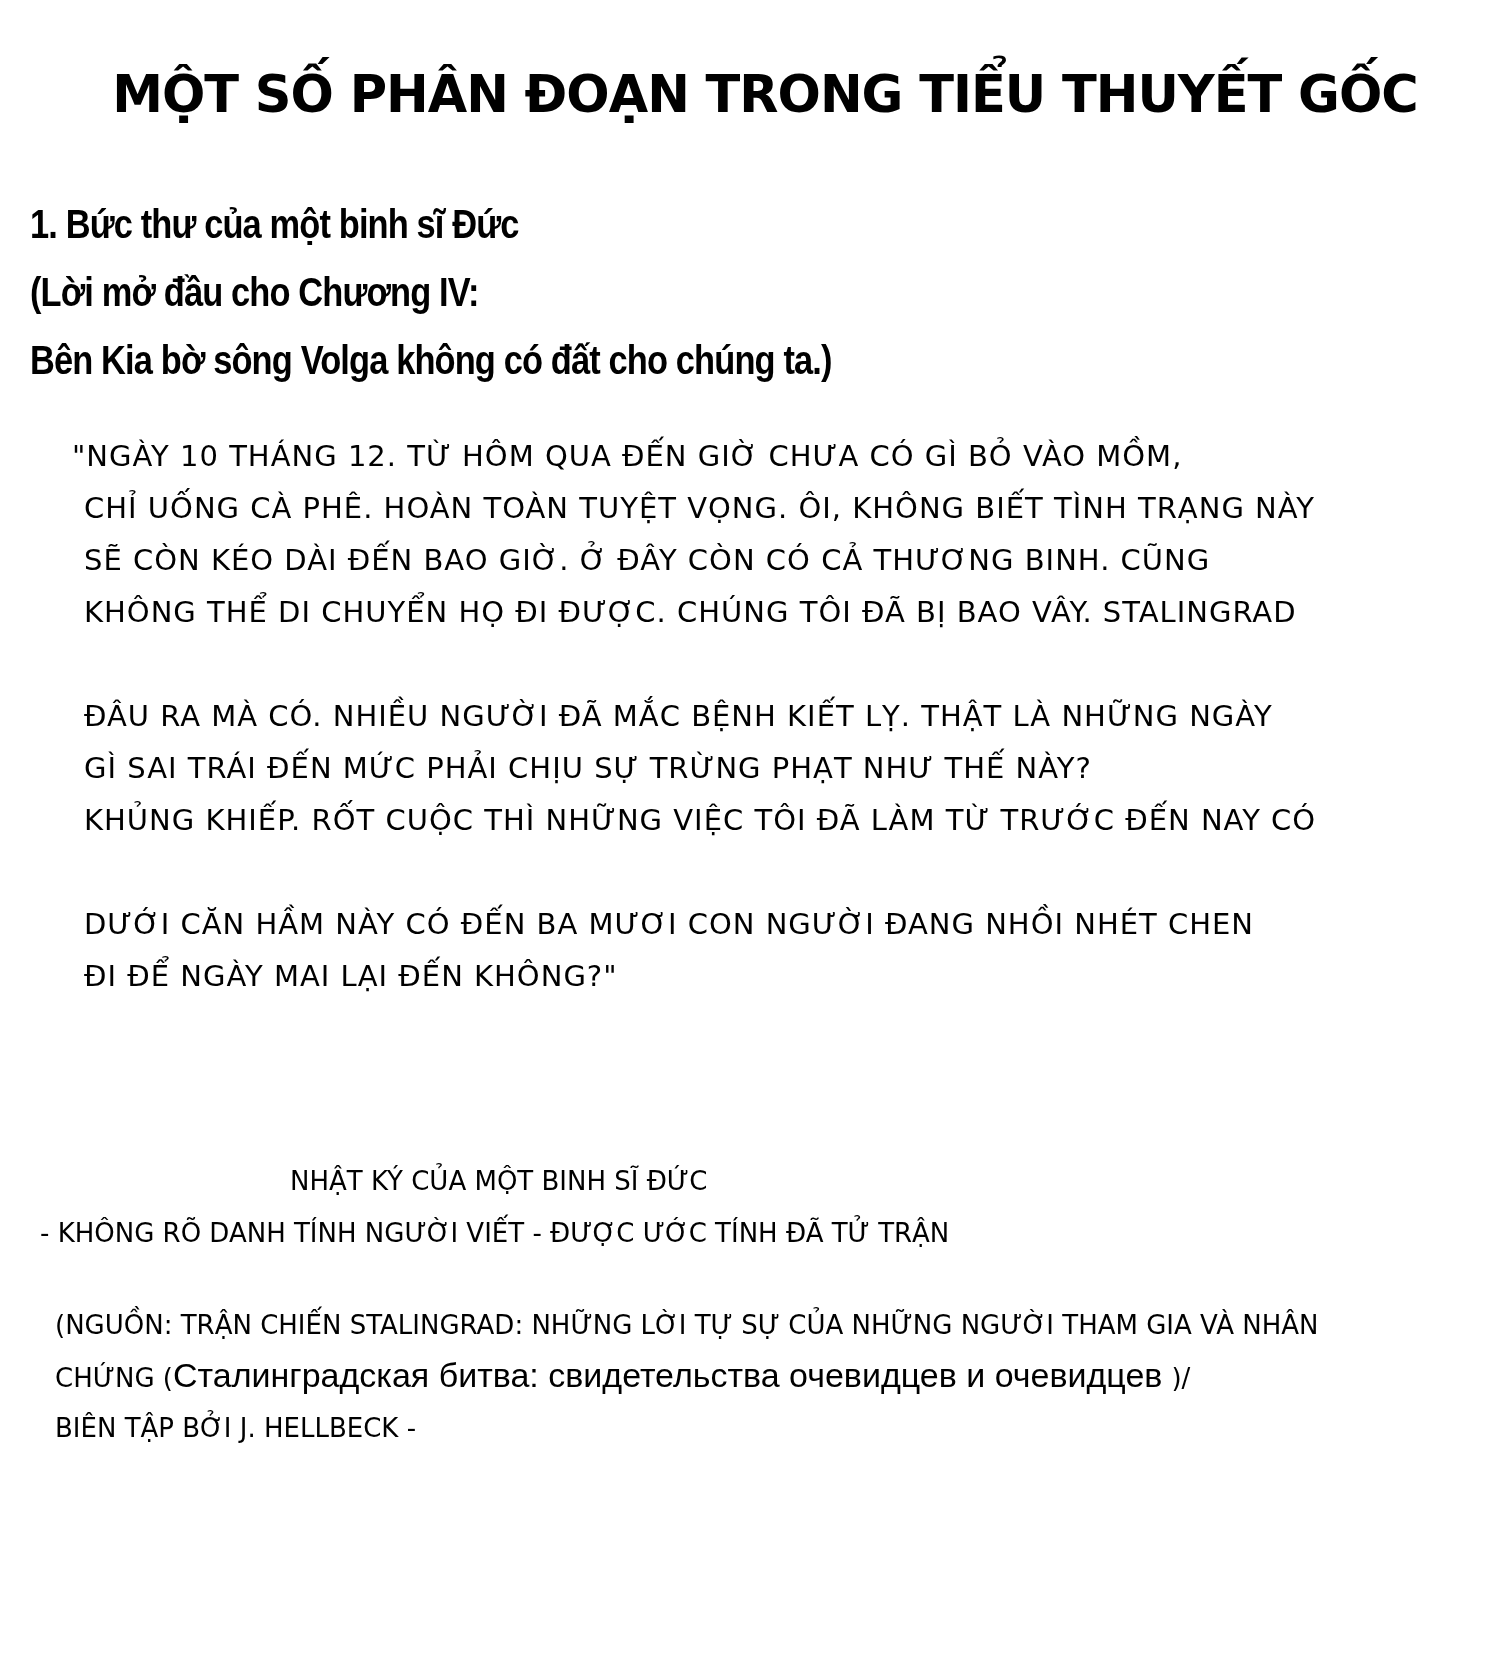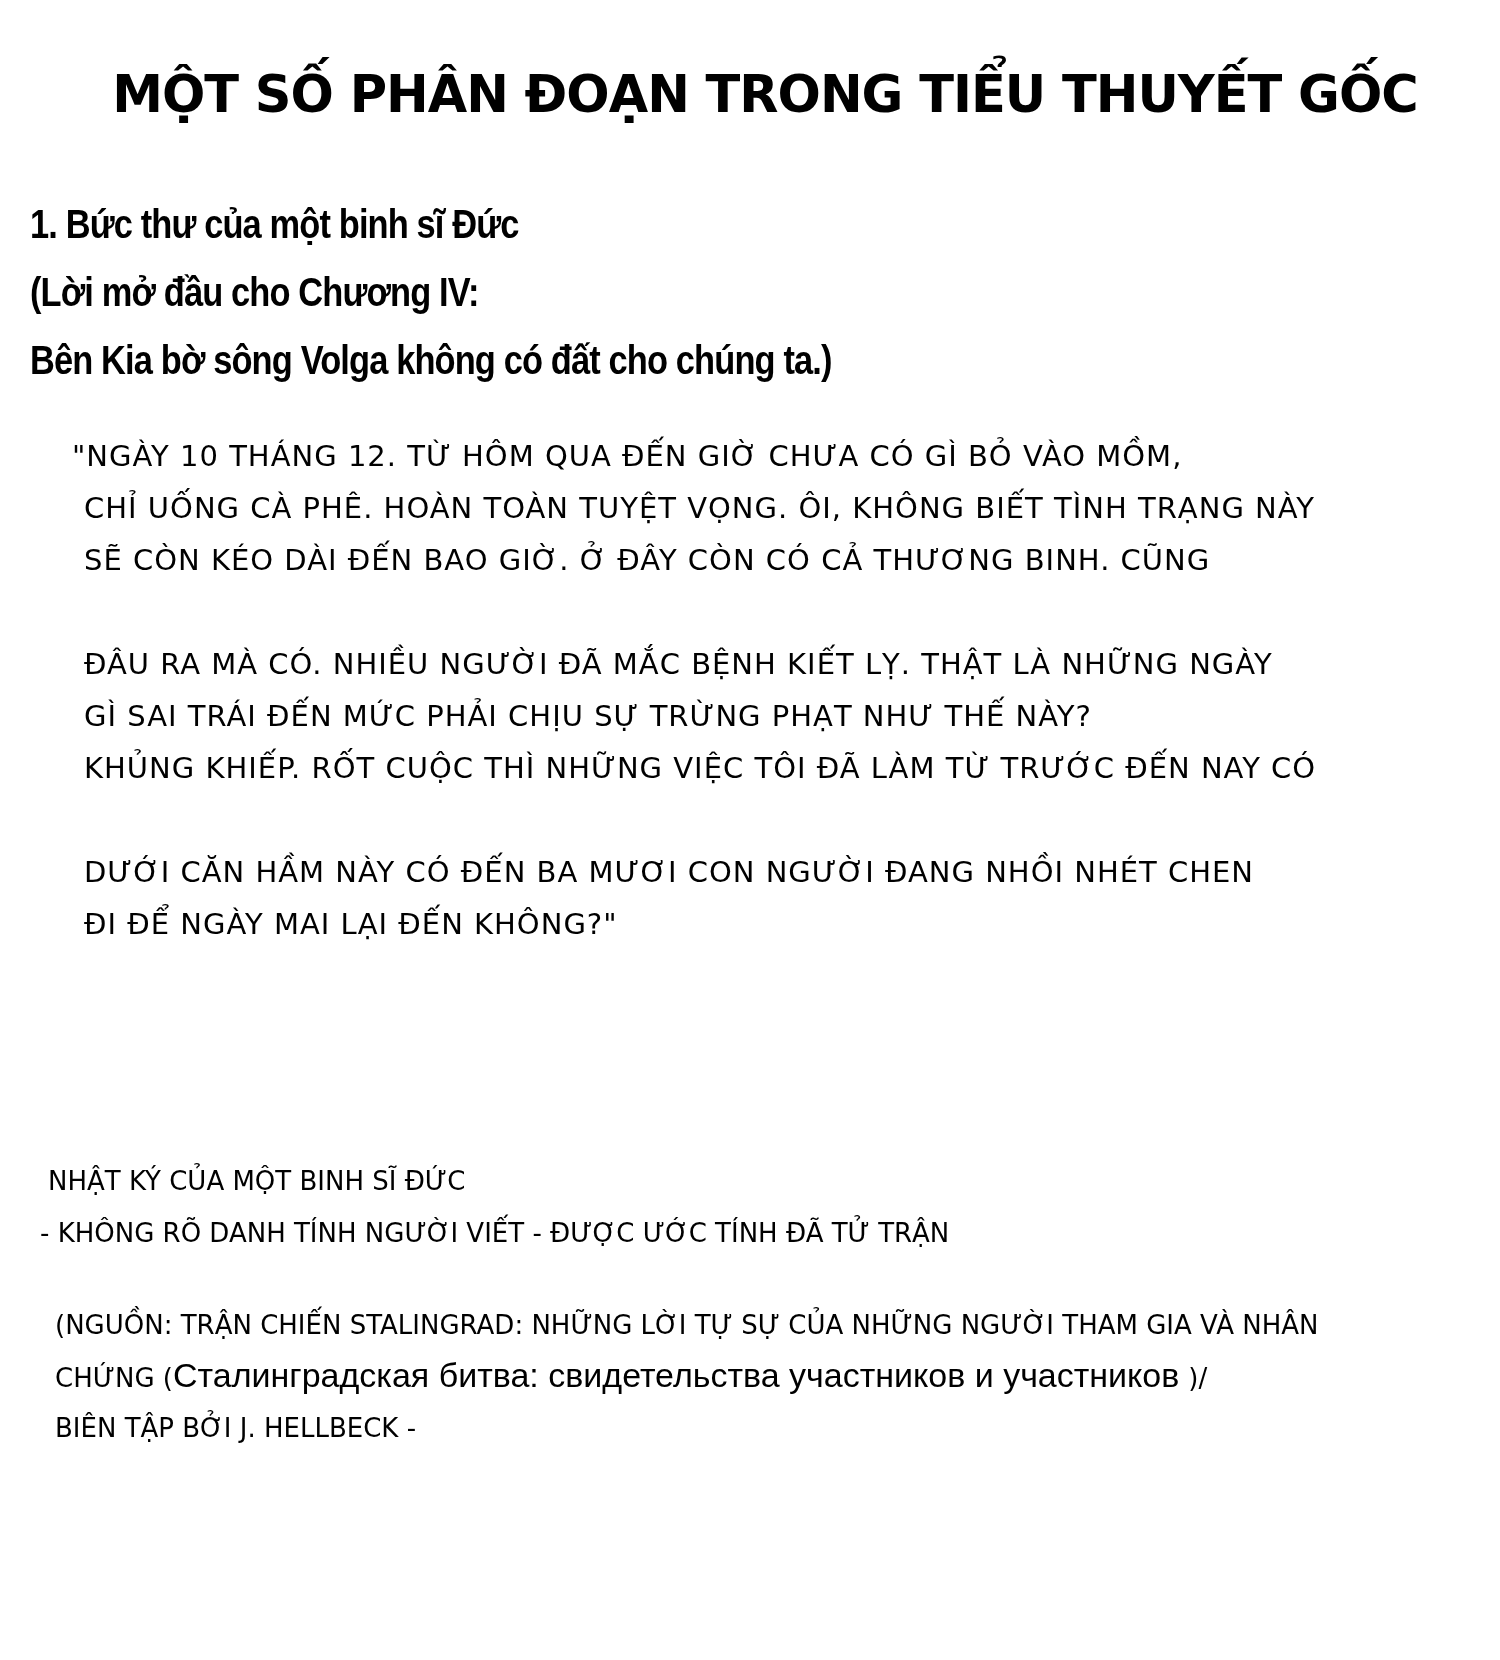--- a/index.html
+++ b/index.html
@@ -82,20 +82,21 @@
       font-size: 26px;
       line-height: 52px;
       text-transform: uppercase;
     }
     .attribution .aline {
       display: block;
       white-space: nowrap;
     }
     .attribution .aline.first {
       padding-left: 8px;
+      text-align: center;
     }
     .source {
       position: absolute;
       left: 46px;
       top: 1300px;
       font-family: "DejaVu Sans", sans-serif;
       font-size: 26px;
       line-height: 50px;
     }
     .source .sline {
@@ -123,36 +124,37 @@
     <span class="hline">1. Bức thư của một binh sĩ Đức</span>
     <span class="hline">(Lời mở đầu cho Chương IV:</span>
     <span class="hline">Bên Kia bờ sông Volga không có đất cho chúng ta.)</span>
   </div>
 
   <div class="body-text">
     <div class="para">
       <span class="line first">"Ngày 10 tháng 12. Từ hôm qua đến giờ chưa có gì bỏ vào mồm,</span>
       <span class="line">chỉ uống cà phê. Hoàn toàn tuyệt vọng. Ôi, không biết tình trạng này</span>
       <span class="line">sẽ còn kéo dài đến bao giờ. Ở đây còn có cả thương binh. Cũng</span>
+      <span class="line">không thể di chuyển họ đi được. Chúng tôi đã bị bao vây. Stalingrad</span>
     </div>
     <div class="para">
       <span class="line">đâu ra mà có. Nhiều người đã mắc bệnh kiết lỵ. Thật là những ngày</span>
       <span class="line">gì sai trái đến mức phải chịu sự trừng phạt như thế này?</span>
       <span class="line">khủng khiếp. Rốt cuộc thì những việc tôi đã làm từ trước đến nay có</span>
     </div>
     <div class="para">
       <span class="line">Dưới căn hầm này có đến ba mươi con người đang nhồi nhét chen</span>
       <span class="line">đi để ngày mai lại đến không?"</span>
     </div>
   </div>
 
   <div class="attribution">
     <span class="aline first">Nhật ký của một binh sĩ Đức</span>
     <span class="aline">- Không rõ danh tính người viết - Được ước tính đã tử trận</span>
   </div>
 
   <div class="source">
     <span class="sline up">(Nguồn: Trận chiến Stalingrad: Những lời tự sự của những người tham gia và nhân</span>
-    <span class="sline"><span class="up">chứng (</span><span class="cyr">Сталинградская битва: свидетельства участников и участников</span><span class="up">)/</span></span>
+    <span class="sline"><span class="up">chứng (</span><span class="cyr">Сталинградская битва: свидетельства очевидцев и очевидцев</span><span class="up">)/</span></span>
     <span class="sline up">Biên tập bởi J. Hellbeck -</span>
   </div>
 
 </div>
 
 </body></html>

